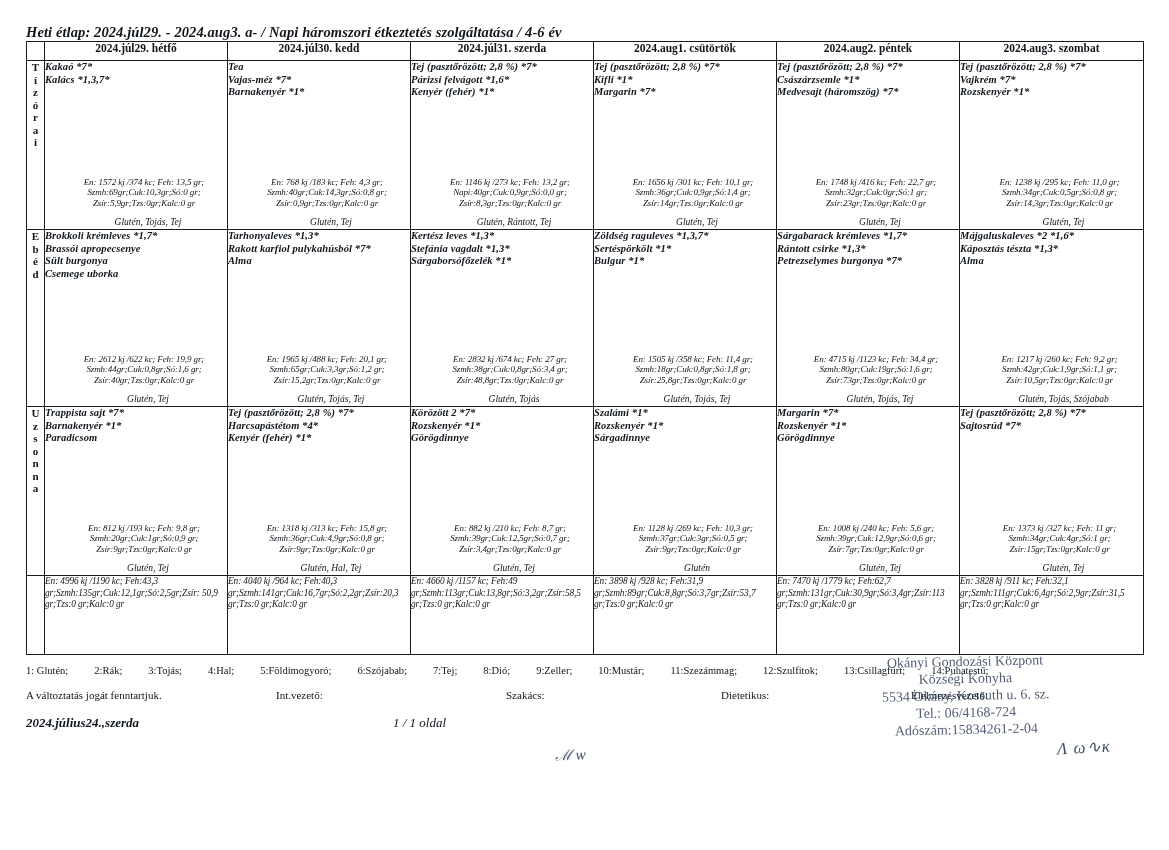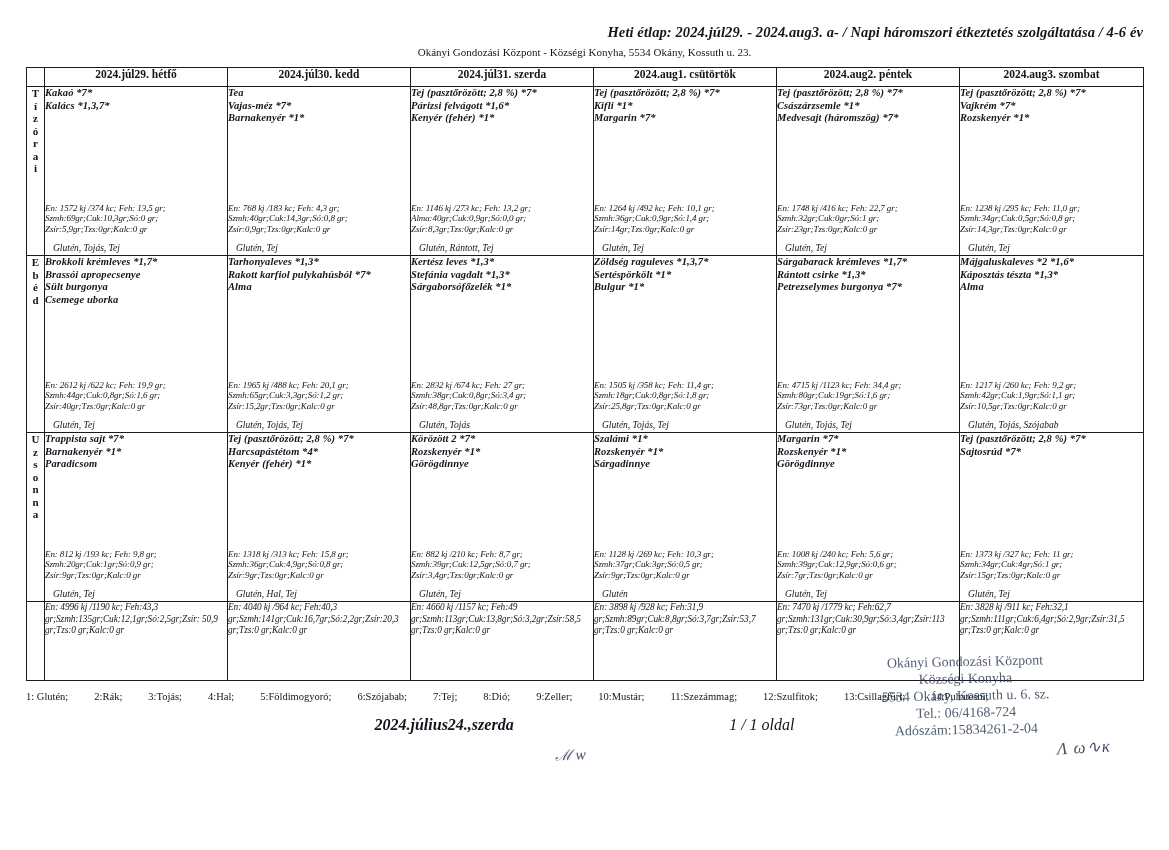--- a/index.html
+++ b/index.html
@@ -18,21 +18,21 @@
   .page {
     position: relative;
     width: 1169px;
     height: 850px;
     box-sizing: border-box;
     padding: 18px 26px 10px 26px;
   }
 
   
   .doc-title {
-    text-align: right;
+    text-align: left;
     font-style: italic;
     font-weight: bold;
     font-size: 14.5px;
     letter-spacing: 0.1px;
     margin: 6px 0 0 0;
   }
   .doc-subtitle {
     text-align: center;
     font-size: 11px;
     margin-top: 5px;
@@ -107,23 +107,24 @@
   tr.r-ebed td { height: 176px; }
   tr.r-uzsonna td { height: 168px; }
   tr.r-total td { height: 78px; margin-top: 10px; }
 
   .cell-inner {
     position: relative;
     height: 100%;
   }
   .nutri-block {
     position: absolute;
-    left: 0;
+    left: 8px;
     bottom: 0;
     width: 100%;
+    text-align: center;
   }
   .nutri-block .allerg { margin-top: 8px; }
 
   td.total {
     font-style: italic;
     font-size: 9.3px;
     line-height: 11.6px;
     letter-spacing: -0.1px;
     padding: 5px 5px 4px 6px;
   }
@@ -152,23 +153,22 @@
   .signrow .s2 { width: 230px; }
   .signrow .s3 { width: 215px; }
   .signrow .s4 { width: 190px; }
   .signrow .s5 { flex: 1; }
 
   .footer {
     margin: 14px auto 0 auto;
     width: 1117px;
     display: flex;
     align-items: baseline;
-    font-size: 16px;
-    font-style: italic;
-    justify-content: center;
+    font-size: 13px;
+    font-style: italic;
   }
   .footer .f-left { width: 300px; font-weight: bold; }
   .footer .f-mid { flex: 1; text-align: center; }
   .footer .f-right { width: 120px; text-align: right; }
 
   
   .stamp {
     position: absolute;
     right: 120px;
     bottom: 112px;
@@ -204,21 +204,20 @@
     opacity: 0.8;
     transform: rotate(-2deg);
   }
 </style>
 </head>
 <body>
 
 <div class="page">
 
   <div class="doc-title">Heti étlap: 2024.júl29. - 2024.aug3.   a- / Napi háromszori étkeztetés szolgáltatása / 4-6 év</div>
-  <div class="doc-subtitle">Okányi Gondozási Központ - Községi Konyha, 5534 Okány, Kossuth u. 23.</div>
 
   <table class="menu">
     <colgroup>
       <col style="width:18px">
       <col style="width:183px">
         <col style="width:183px">
         <col style="width:183px">
       <col style="width:183px">
         <col style="width:183px">
         <col style="width:184px">
@@ -282,37 +281,37 @@
         <td class="cell">
           <div class="cell-inner">
             <div class="items">
               <div>Tej (pasztőrözött; 2,8 %) *7*</div>
               <div>Párizsi felvágott *1,6*</div>
               <div>Kenyér (fehér) *1*</div>
             </div>
             <div class="nutri-block">
               <div class="nutri">
                 <div>En: 1146 kj /273 kc; Feh: 13,2 gr;</div>
-                <div>Alma:40gr;Cuk:0,9gr;Só:0,0 gr;</div>
+                <div>Napi:40gr;Cuk:0,9gr;Só:0,0 gr;</div>
                 <div>Zsír:8,3gr;Tzs:0gr;Kalc:0 gr</div>
               </div>
               <div class="allerg">Glutén, Rántott, Tej</div>
             </div>
           </div>
         </td>
         <td class="cell">
           <div class="cell-inner">
             <div class="items">
               <div>Tej (pasztőrözött; 2,8 %) *7*</div>
               <div>Kifli *1*</div>
               <div>Margarin *7*</div>
             </div>
             <div class="nutri-block">
               <div class="nutri">
-                <div>En: 1264 kj /492 kc; Feh: 10,1 gr;</div>
+                <div>En: 1656 kj /301 kc; Feh: 10,1 gr;</div>
                 <div>Szmh:36gr;Cuk:0,9gr;Só:1,4 gr;</div>
                 <div>Zsír:14gr;Tzs:0gr;Kalc:0 gr</div>
               </div>
               <div class="allerg">Glutén, Tej</div>
             </div>
           </div>
         </td>
         <td class="cell">
           <div class="cell-inner">
             <div class="items">
@@ -596,20 +595,27 @@
     <span class="li">7:Tej;</span>
     <span class="li">8:Dió;</span>
     <span class="li">9:Zeller;</span>
     <span class="li">10:Mustár;</span>
     <span class="li">11:Szezámmag;</span>
     <span class="li">12:Szulfitok;</span>
     <span class="li">13:Csillagfürt;</span>
     <span class="li">14:Puhatestű;</span>
   </div>
 
+  <div class="signrow">
+    <span class="s1">A változtatás jogát fenntartjuk.</span>
+    <span class="s2">Int.vezető:</span>
+    <span class="s3">Szakács:</span>
+    <span class="s4">Dietetikus:</span>
+    <span class="s5">Élelmezésvezető:</span>
+  </div>
 
   <div class="footer">
     <span class="f-left">2024.július24.,szerda</span>
     <span class="f-right">1 / 1 oldal</span>
   </div>
 
   <div class="stamp">
     <div>Okányi Gondozási Központ</div>
     <div>Községi Konyha</div>
     <div>5534 Okány, Kossuth u. 6. sz.</div>

